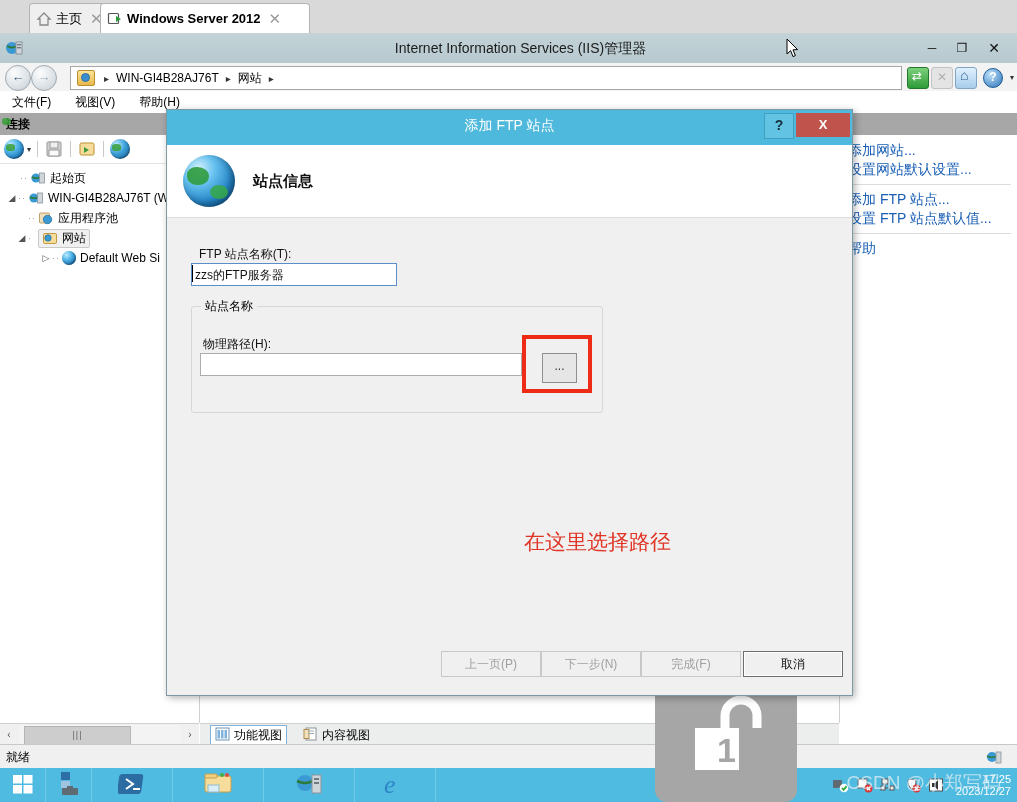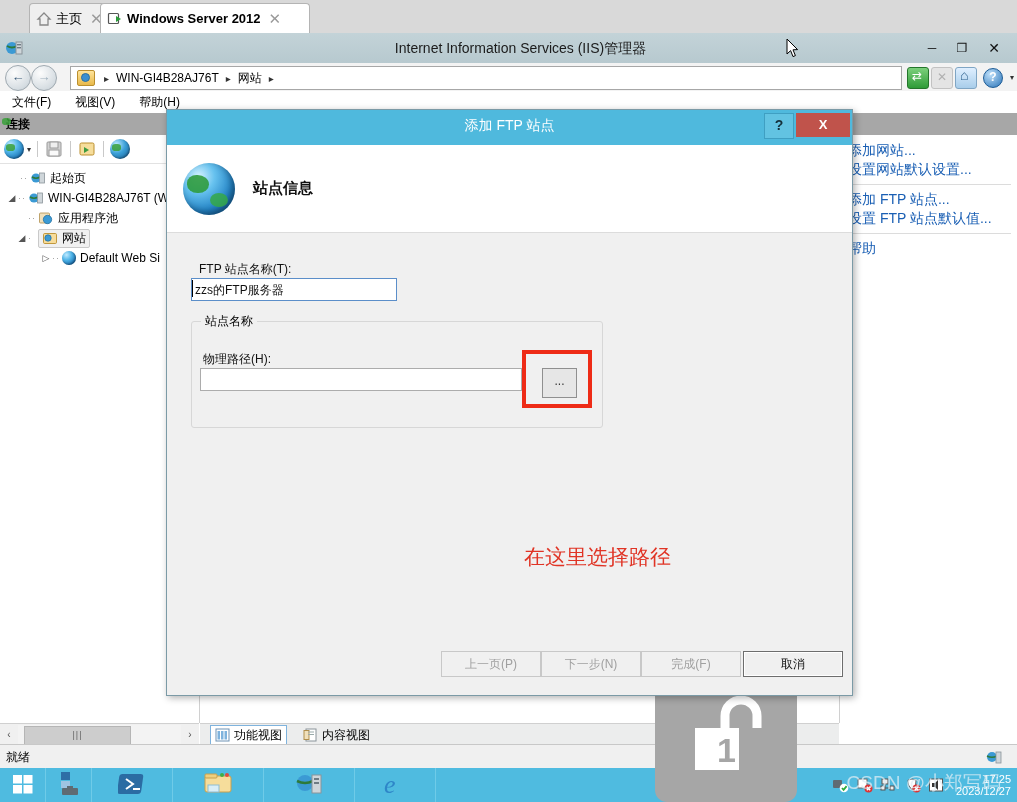--- a/index.html
+++ b/index.html
@@ -92,21 +92,21 @@
   .rdiv{height:1px;background:#dcdcdc;margin:5px 6px 5px 0;}
   
   #leftscroll{position:absolute;left:0;top:610px;width:199px;height:22px;background:#f0f0f0;
               border-top:1px solid #d0d0d0;display:flex;align-items:center;}
   .sbtn{width:18px;height:20px;text-align:center;line-height:19px;font-size:10px;color:#555;}
   .strack{flex:1;height:20px;background:#f3f3f3;position:relative;}
   .sthumb{position:absolute;left:6px;top:1px;width:105px;height:18px;background:#cdcdcd;
           border:1px solid #b5b5b5;text-align:center;line-height:16px;color:#666;font-size:9px;letter-spacing:1px;}
   #viewtabs{position:absolute;left:200px;top:610px;right:178px;height:22px;background:#eceded;
             border-top:1px solid #d0d0d0;display:flex;align-items:center;padding-left:10px;gap:12px;}
-  .vtab{display:flex;align-items:center;gap:4px;font-size:12px;padding:1px 4px;}
+  .vtab{display:flex;gap:4px;font-size:12px;padding:1px 4px;}
   .vtab.sel{border:1px solid #7fb3dd;background:#fff;}
   .vico{width:15px;height:14px;}
   #rightfoot{position:absolute;right:0;top:610px;width:177px;height:22px;background:#fff;}
   
   #statusbar{position:absolute;left:0;top:744px;width:1017px;height:24px;background:#f0f0f0;
              border-top:1px solid #c8c8c8;font-size:12px;padding:4px 0 0 6px;box-sizing:border-box;}
   #statusicon{position:absolute;right:14px;top:3px;width:18px;height:18px;}
   
   #taskbar{position:absolute;left:0;top:768px;width:1017px;height:34px;background:#4fbbe0;}
   .tbslot{position:absolute;top:0;height:34px;width:45px;border-right:1px solid #6fcbe8;
@@ -124,21 +124,21 @@
   #dialog{position:absolute;left:166px;top:109px;width:685px;height:585px;background:#f0f0f0;
           border:1px solid #7b9aa6;box-shadow:2px 2px 7px rgba(0,0,0,.30);}
   #dlgtitle{height:35px;background:#4fb9dd;position:relative;}
   #dlgtitle .dtxt{position:absolute;left:0;top:0;width:685px;height:31px;line-height:31px;
                   text-align:center;font-size:14px;color:#fff;}
   #dlghelp{position:absolute;right:58px;top:3px;width:28px;height:24px;background:#62c3e2;
            border:1px solid #3f9fc2;color:#14303a;font-weight:bold;font-size:14px;
            text-align:center;line-height:23px;}
   #dlgclose{position:absolute;right:2px;top:3px;width:54px;height:24px;background:#c0534b;
             color:#fff;font-weight:bold;font-size:13px;text-align:center;line-height:23px;}
-  #dlghead{height:88px;background:#fff;border-bottom:1px solid #dcdcdc;display:flex;align-items:center;
+  #dlghead{height:73px;background:#fff;border-bottom:1px solid #dcdcdc;display:flex;align-items:center;
            padding-left:16px;box-sizing:border-box;}
   #dlgglobe{width:52px;height:52px;border-radius:50%;flex:none;margin-right:18px;
     background:radial-gradient(circle at 30% 26%,#d6f2ff 0%,#67c2ef 30%,#2484c6 65%,#10538f 100%);
     box-shadow:inset -3px -3px 6px rgba(0,0,0,.35);position:relative;overflow:hidden;}
   #dlgglobe:before{content:"";position:absolute;left:4px;top:12px;width:22px;height:18px;
     border-radius:45% 55% 50% 50%;background:#2f9b3e;opacity:.9;}
   #dlgglobe:after{content:"";position:absolute;left:27px;top:30px;width:18px;height:14px;
     border-radius:50%;background:#35a846;opacity:.85;}
   #dlgheadtext{font-size:15px;font-weight:bold;color:#111;}
   #dlgbody{position:relative;height:445px;background:#f0f0f0;padding:0;}

